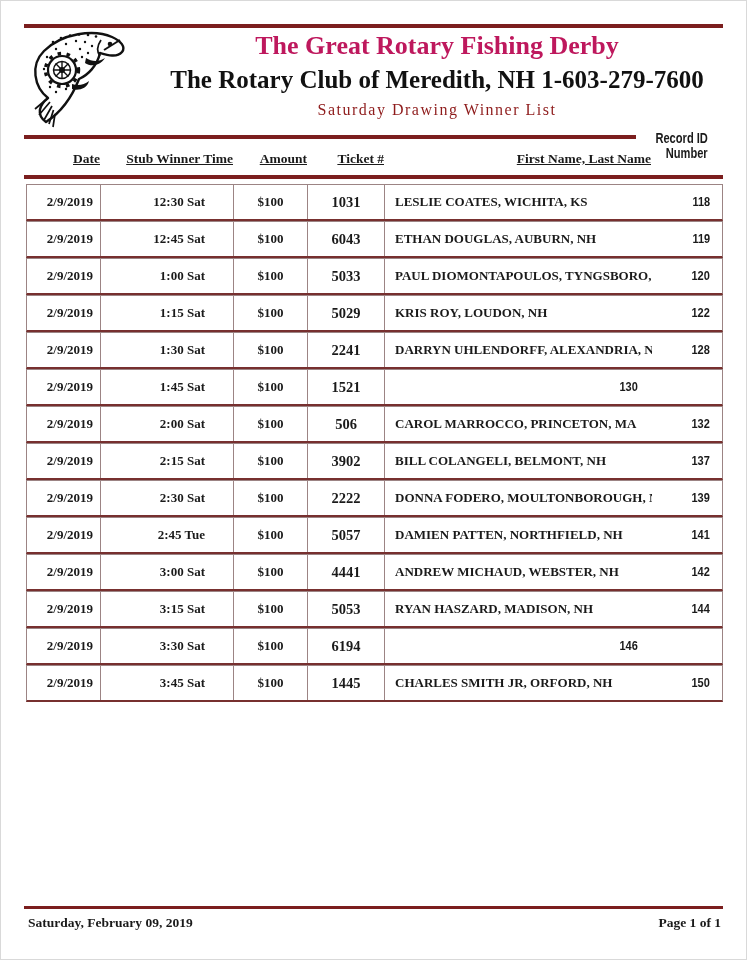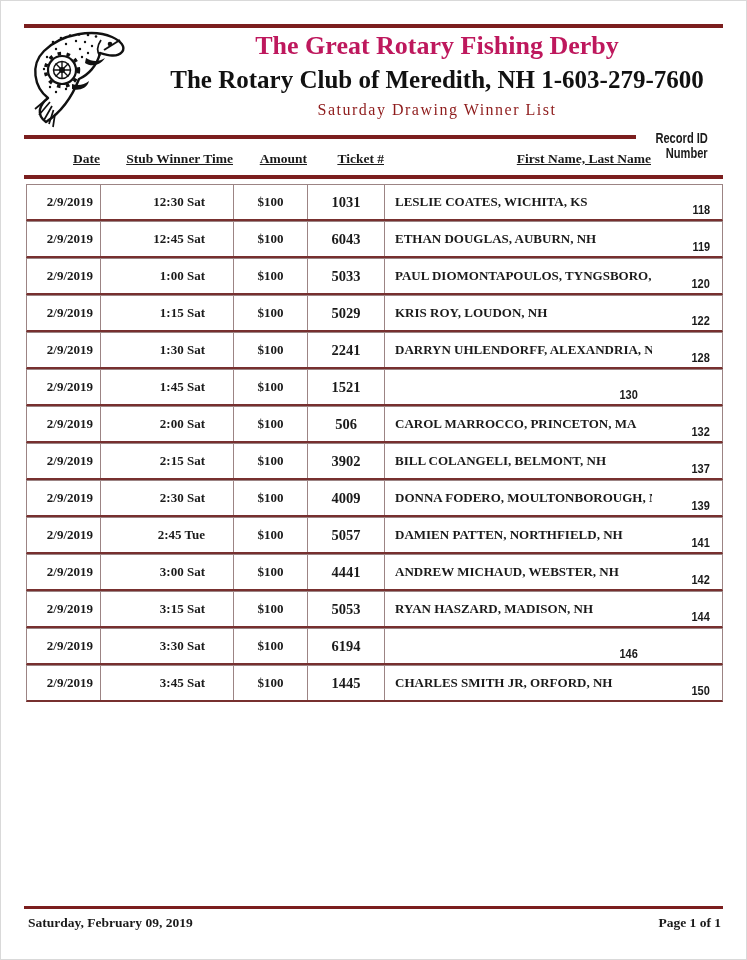--- a/index.html
+++ b/index.html
@@ -58,21 +58,21 @@
     align-items: center;
     font-size: 13px; font-weight: bold;
     background: #fff;
   }
   .cell { height: 100%; display: flex; align-items: center; }
   .c-date   { justify-content: flex-end; padding-right: 7px;  border-right: 1px solid #9c8484; }
   .c-time   { justify-content: flex-end; padding-right: 28px; border-right: 1px solid #9c8484; }
   .c-amount { justify-content: center; border-right: 1px solid #9c8484; }
   .c-ticket { justify-content: center; border-right: 1px solid #9c8484; font-size: 14.5px; }
   .c-name   { justify-content: flex-start; padding-left: 10px; white-space: nowrap; overflow: hidden; }
-  .c-record { justify-content: flex-end; padding-right: 14px; align-items: flex-end; }
+  .c-record { justify-content: flex-end; padding-right: 14px; align-items: center; }
   .c-record .cond { font-size: 12.5px; transform: scaleX(0.88); line-height: 17px; }
 
   .footer-text {
     position: absolute; left: 27px; right: 25px; top: 914px;
     display: flex; justify-content: space-between;
     font-size: 13.5px; font-weight: bold;
   }
 </style>
 </head>
 <body>
@@ -221,21 +221,21 @@
       <div class="cell c-ticket">3902</div>
       <div class="cell c-name">BILL COLANGELI, BELMONT, NH</div>
       <div class="cell c-record">
         <span class="cond">137</span>
       </div>
     </div>
       <div class="t-row grid6">
       <div class="cell c-date">2/9/2019</div>
       <div class="cell c-time">2:30 Sat</div>
       <div class="cell c-amount">$100</div>
-      <div class="cell c-ticket">4009</div>
+      <div class="cell c-ticket">2222</div>
       <div class="cell c-name">DONNA FODERO, MOULTONBOROUGH, NH</div>
       <div class="cell c-record">
         <span class="cond">139</span>
       </div>
     </div>
       <div class="t-row grid6">
       <div class="cell c-date">2/9/2019</div>
       <div class="cell c-time">2:45 Tue</div>
       <div class="cell c-amount">$100</div>
       <div class="cell c-ticket">5057</div>

